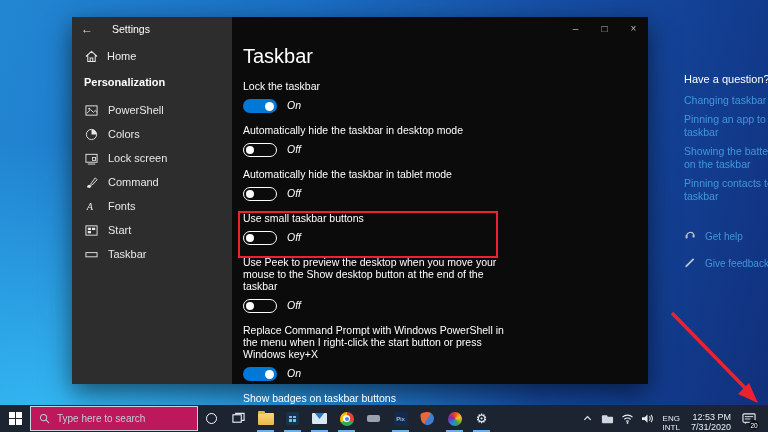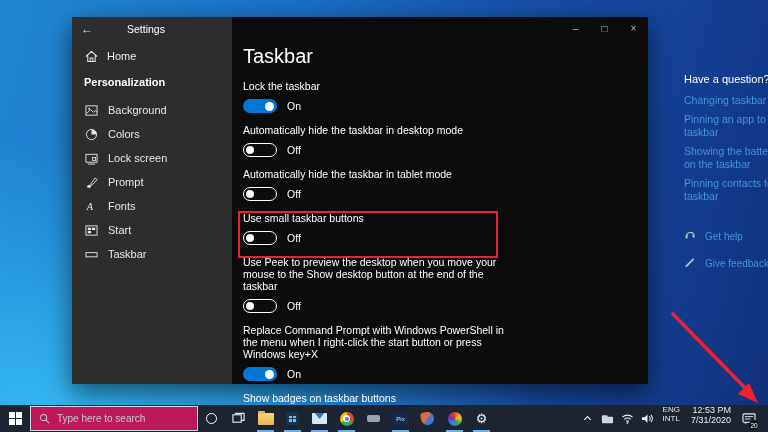--- a/index.html
+++ b/index.html
@@ -12,36 +12,36 @@
   }
   
   .recycle { position:absolute; left:12px; top:5px; width:56px; text-align:center; cursor:pointer; }
   .recycle .ic { width:30px; height:32px; margin:0 auto; background:rgba(160,200,235,.25); border:1px solid rgba(255,255,255,.35); display:flex; align-items:center; justify-content:center; }
   .recycle .lbl { font-size:9px; color:#fff; text-shadow:0 1px 2px rgba(0,0,0,.8); margin-top:1px; background:rgba(30,110,200,.45); display:inline-block; padding:0 2px; }
   
   .win { position:absolute; left:72px; top:17px; width:576px; height:367px; background:#0b0b0b; box-shadow:0 8px 24px rgba(0,0,0,.55); display:flex; }
   .sidebar { width:160px; background:#2d2d2d; flex:none; position:relative; padding-top:24px; color:#eee; }
   .sb-titlebar { position:absolute; top:0; left:0; width:100%; height:24px; display:flex; align-items:center; }
   .back { width:30px; text-align:center; color:#ddd; font-size:12px; cursor:pointer; }
-  .sb-title { font-size:10.5px; color:#fff; margin-left:25px; }
+  .sb-title { font-size:10.5px; color:#fff; margin-left:10px; }
   .home-row { display:flex; align-items:center; gap:9px; padding:8px 12px 9px 12px; font-size:11px; cursor:pointer; }
   .sb-search { margin:2px 10px 10px 10px; height:20px; background:#1f1f1f; border:1px solid #c8c8c8; display:flex; align-items:center; padding:0 6px; }
   .sb-search input { flex:1; background:transparent; border:none; outline:none; color:#ddd; font-size:10px; font-family:"Liberation Sans",sans-serif; }
   .sb-search input::placeholder { color:#cfcfcf; }
   .sb-section { font-size:11px; font-weight:bold; color:#fff; padding:4px 12px 10px 12px; }
   .sb-item { display:flex; align-items:center; gap:10px; padding:6px 12px; font-size:11px; color:#e8e8e8; cursor:pointer; height:24px; }
   .sb-ic { width:14px; height:14px; flex:none; display:flex; align-items:center; justify-content:center; }
   
   .main { flex:1; position:relative; padding:28px 0 0 11px; color:#fff; }
   .winctl { position:absolute; top:0; right:0; display:flex; }
   .winctl span { width:29px; height:22px; display:flex; align-items:center; justify-content:center; color:#b8b8b8; font-size:10px; cursor:pointer; }
   .page-title { font-size:20px; font-weight:400; margin-bottom:12px; }
   .grp { margin-bottom:3px; width:272px; }
   .grp .lbl { font-size:10.5px; line-height:12px; color:#fff; margin-bottom:7px; }
-  .tgl-row { display:flex; align-items:center; gap:10px; height:14px; margin-bottom:11px; }
+  .tgl-row { display:flex; gap:10px; height:14px; margin-bottom:11px;font-style:italic; }
   .pill { width:34px; height:14px; border-radius:8px; position:relative; cursor:pointer; flex:none; }
   .pill.on { background:#0078d7; }
   .pill.on .knob { position:absolute; right:3px; top:2.5px; width:9px; height:9px; border-radius:50%; background:#fff; }
   .pill.off { border:1.5px solid #fff; background:transparent; }
   .pill.off .knob { position:absolute; left:2px; top:1.5px; width:8px; height:8px; border-radius:50%; background:#fff; }
   .tgl-state { font-size:10.5px; color:#fff; }
   
   .red-rect { position:absolute; left:166px; top:194px; width:260px; height:47px; border:2.5px solid #ee2130; pointer-events:none; }
   
   .help { position:absolute; left:452px; top:56px; width:122px; }
@@ -57,21 +57,21 @@
   .tb-start { width:30px; display:flex; align-items:center; justify-content:center; cursor:pointer; }
   .winlogo { width:13px; height:13px; display:grid; grid-template-columns:6px 6px; grid-template-rows:6px 6px; gap:1px; }
   .winlogo i { background:#fff; }
   .tb-search { width:168px; margin:1px 0; background:#be185d; border:1px solid #cdd5dc; display:flex; align-items:center; gap:7px; padding:0 8px; }
   .tb-search input { flex:1; background:transparent; border:none; outline:none; color:#cfd6dd; font-size:10px; font-family:"Liberation Sans",sans-serif; width:100px; }
   .tb-search input::placeholder { color:#c3cbd3; }
   .tb-btn { width:27px; display:flex; align-items:center; justify-content:center; cursor:pointer; position:relative; }
   .tb-btn .under { position:absolute; bottom:0; left:5px; right:5px; height:2px; background:#6cb2e8; }
   .cortana-circle { width:11px; height:11px; border:1.5px solid #fff; border-radius:50%; }
   .tb-spacer { flex:1; }
-  .tray { display:flex; align-items:flex-start; gap:2px; padding-right:2px; }
+  .tray { display:flex; align-items:flex-end; gap:2px; padding-right:2px; }
   .tray-ic { width:18px; height:27px; display:flex; align-items:center; justify-content:center; cursor:pointer; }
   .tray-lang { font-size:8px; line-height:9px; text-align:center; padding:0 4px; cursor:pointer; }
   .tray-clock { font-size:9px; line-height:10px; text-align:right; padding:0 5px; cursor:pointer; }
   .tray-ac { position:relative; width:22px; height:27px; display:flex; align-items:center; justify-content:center; cursor:pointer; }
   .ac-badge { position:absolute; right:1px; bottom:2px; min-width:10px; height:10px; border-radius:50%; background:#10131a; color:#fff; font-size:6.5px; display:flex; align-items:center; justify-content:center; }
   .show-desktop { width:4px; border-left:1px solid #3a4654; cursor:pointer; }
   
   .ic-folder { width:16px; height:12px; background:linear-gradient(#f8d775,#e8b64c); border-radius:1px; position:relative; }
   .ic-folder:before { content:""; position:absolute; top:-2px; left:0; width:7px; height:3px; background:#e8b64c; border-radius:1px 1px 0 0; }
   .ic-store { width:13px; height:13px; background:#17344f; border-radius:2px; position:relative; display:flex; align-items:center; justify-content:center; }
@@ -112,21 +112,21 @@
       <div class="sb-section">Personalization</div>
 
       <div class="sb-item">
         <span class="sb-ic">
             <svg width="13" height="13" viewBox="0 0 14 14">
               <rect x="1" y="2" width="12" height="10" stroke="#e8e8e8" stroke-width="1" fill="none"></rect>
               <path d="M2 10 L6 6 L9 9 L11 7 L13 9" stroke="#e8e8e8" stroke-width="1" fill="none"></path>
               <circle cx="4.5" cy="5" r="1" fill="#e8e8e8"></circle>
             </svg>
           </span>
-        <span>Background</span>
+        <span>PowerShell</span>
       </div>
       <div class="sb-item">
         <span class="sb-ic">
             <svg width="13" height="13" viewBox="0 0 14 14">
               <circle cx="7" cy="7" r="5.5" stroke="#e8e8e8" stroke-width="1" fill="none"></circle>
               <path d="M7 1.5 A5.5 5.5 0 0 1 12.5 7 L7 7 Z" fill="#e8e8e8"></path>
             </svg>
           </span>
         <span>Colors</span>
       </div>
@@ -140,21 +140,21 @@
           </span>
         <span>Lock screen</span>
       </div>
       <div class="sb-item">
         <span class="sb-ic">
             <svg width="13" height="13" viewBox="0 0 14 14">
               <path d="M2 12 C3 9 5 9 6 10 C7 11 7 12 5 13 Z" fill="#e8e8e8"></path>
               <path d="M6 9 L11 2 L13 4 L7.5 10 Z" stroke="#e8e8e8" stroke-width="1" fill="none"></path>
             </svg>
           </span>
-        <span>Prompt</span>
+        <span>Command</span>
       </div>
       <div class="sb-item">
         <span class="sb-ic">
             <svg width="13" height="13" viewBox="0 0 14 14">
               <text x="2" y="11" font-size="11" font-style="italic" fill="#e8e8e8" font-family="Liberation Serif, serif">A</text>
             </svg>
           </span>
         <span>Fonts</span>
       </div>
       <div class="sb-item">

